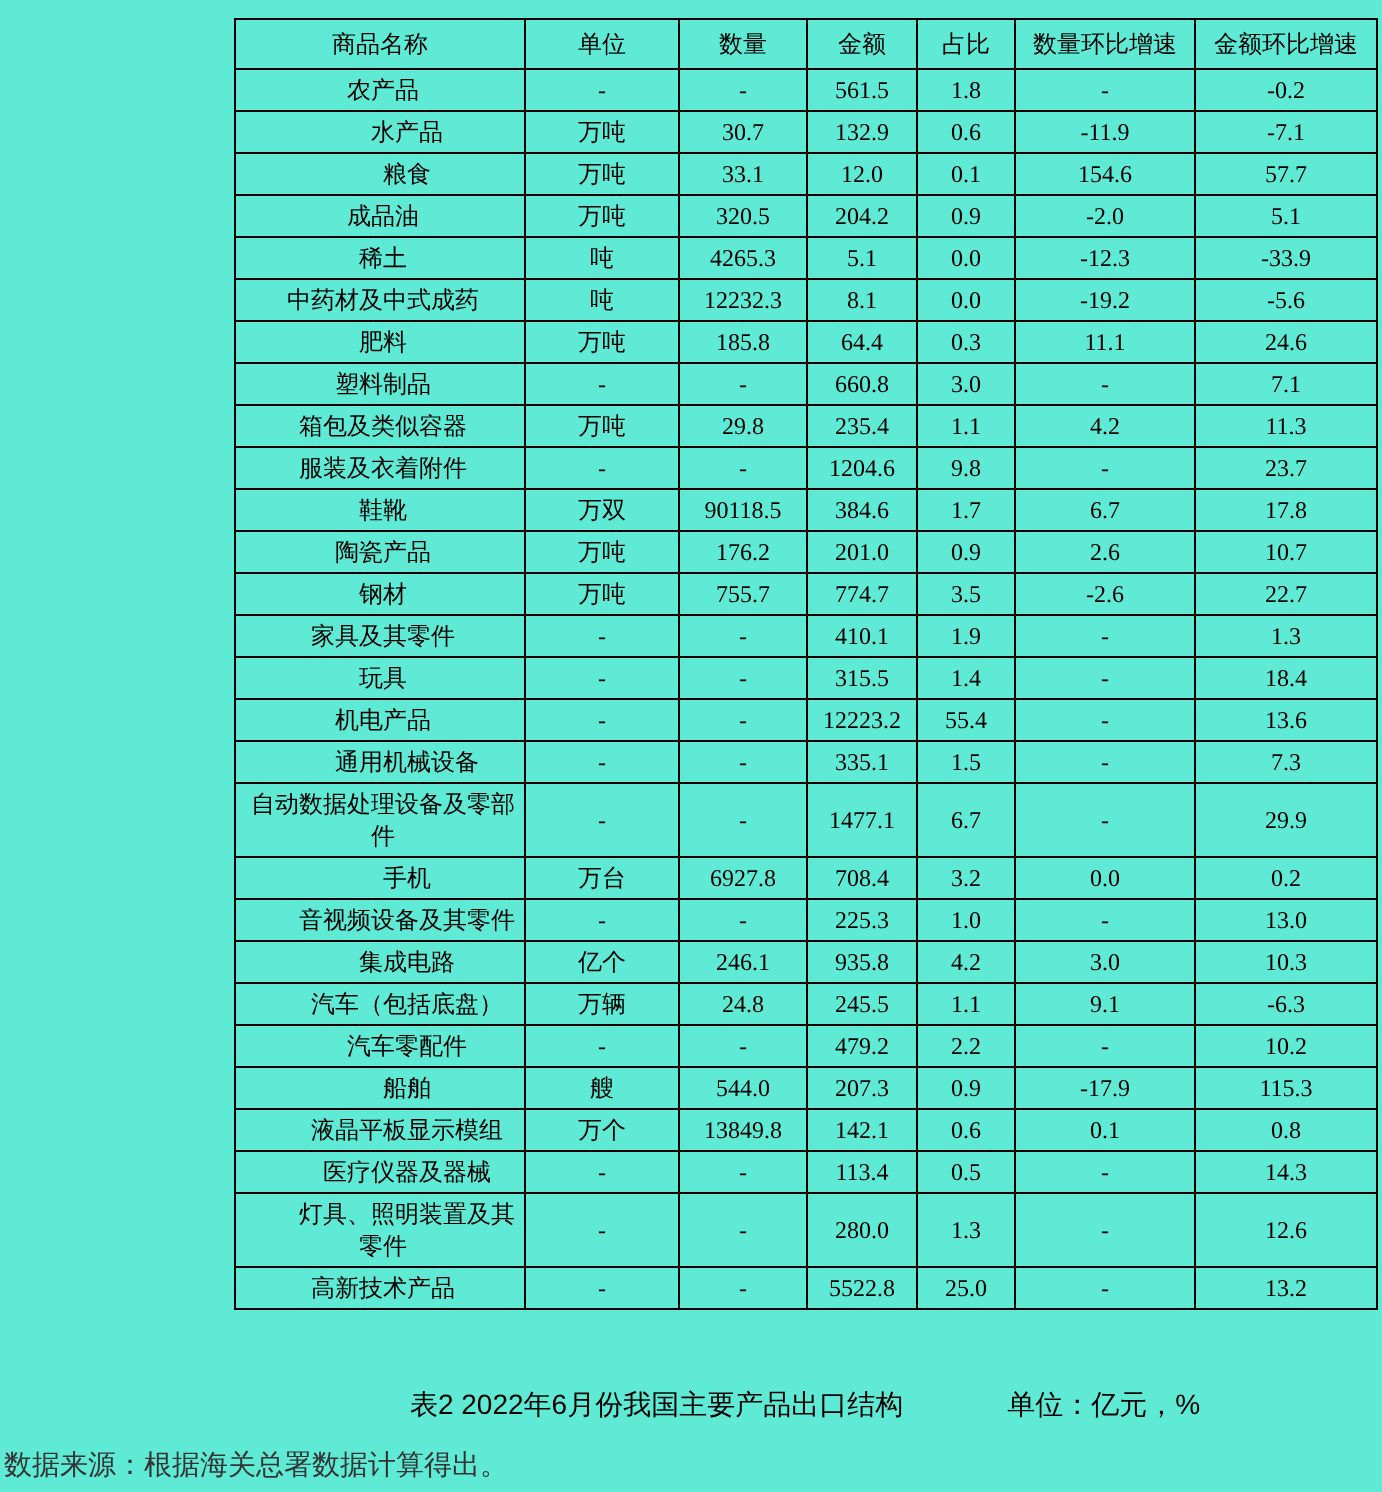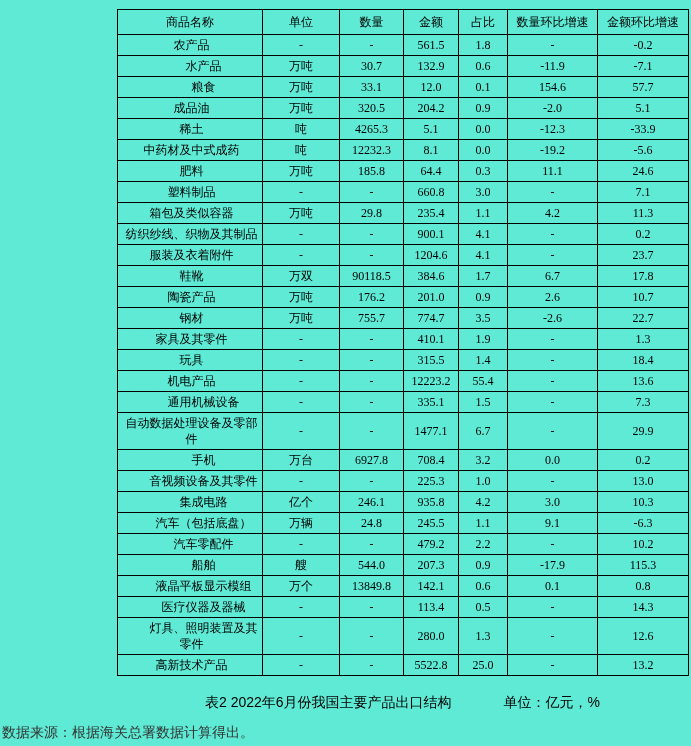--- a/index.html
+++ b/index.html
@@ -174,34 +174,25 @@
         <tr>
           <td class="name">箱包及类似容器</td>
           <td>万吨</td>
           <td>29.8</td>
           <td>235.4</td>
           <td>1.1</td>
           <td>4.2</td>
           <td>11.3</td>
         </tr>
         <tr>
-          <td class="name">纺织纱线、织物及其制品</td>
-          <td>-</td>
-          <td>-</td>
-          <td>900.1</td>
-          <td>4.1</td>
-          <td>-</td>
-          <td>0.2</td>
-        </tr>
-        <tr>
           <td class="name">服装及衣着附件</td>
           <td>-</td>
           <td>-</td>
           <td>1204.6</td>
-          <td>4.1</td>
+          <td>9.8</td>
           <td>-</td>
           <td>23.7</td>
         </tr>
         <tr>
           <td class="name">鞋靴</td>
           <td>万双</td>
           <td>90118.5</td>
           <td>384.6</td>
           <td>1.7</td>
           <td>6.7</td>

